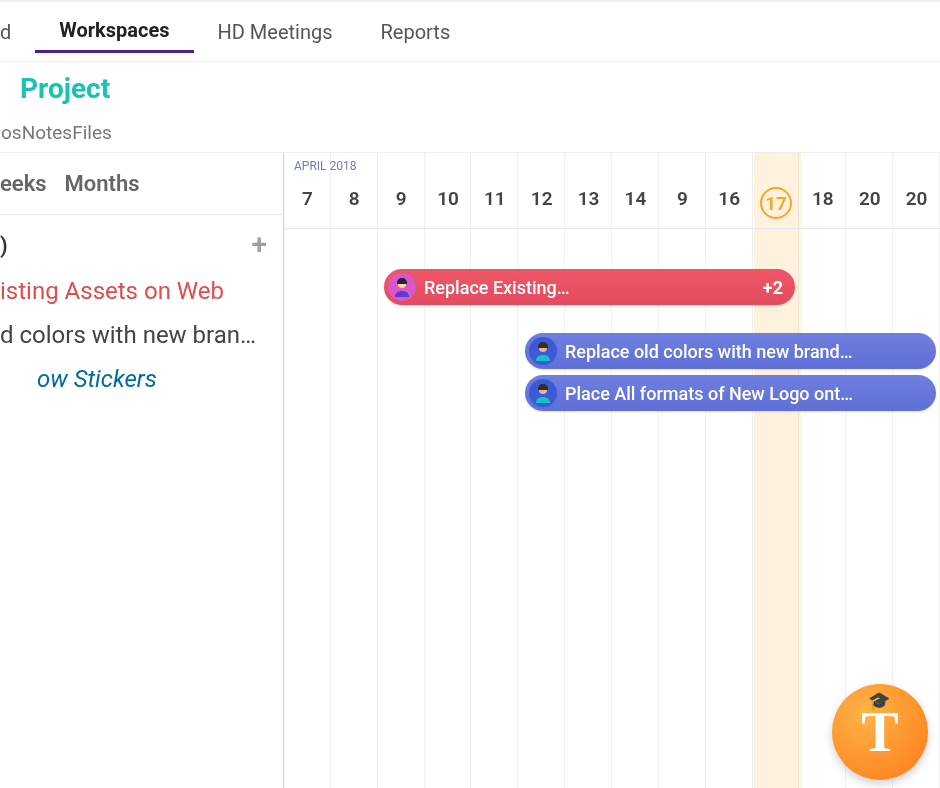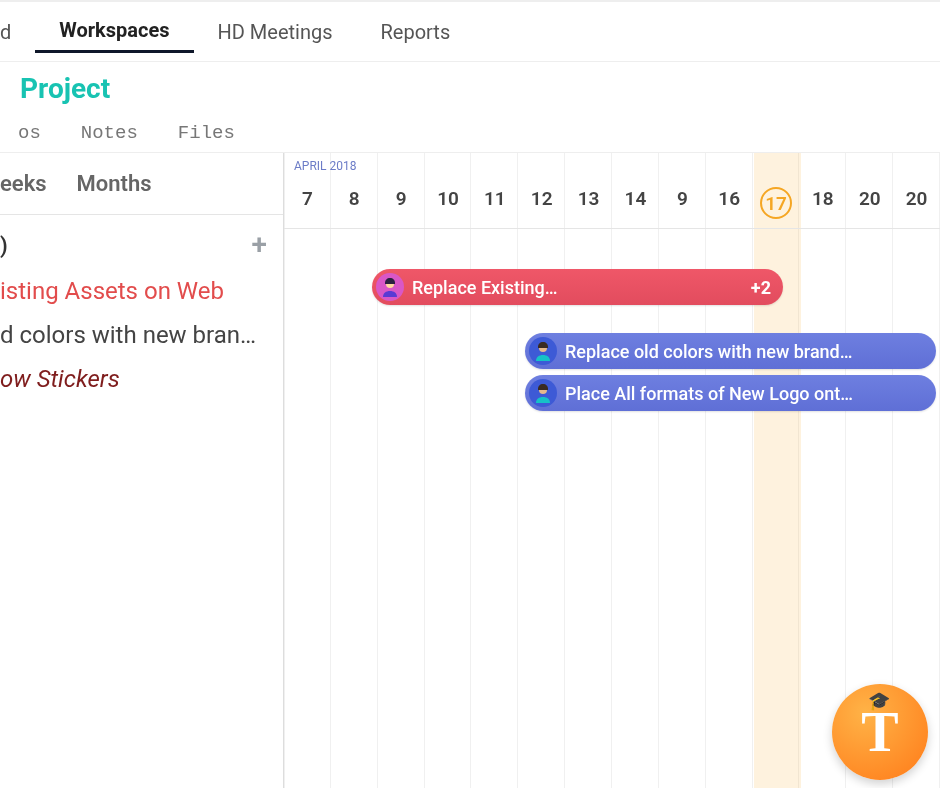--- a/index.html
+++ b/index.html
@@ -3,41 +3,41 @@
 <meta charset="utf-8">
 <style>
   * { box-sizing: border-box; margin: 0; padding: 0; }
   html, body { width: 940px; height: 788px; font-family: -apple-system, "Segoe UI", Roboto, Helvetica, Arial, sans-serif; background: #fff; color: #333; overflow: hidden; }
   body { position: relative; border-top: 2px solid #eee; }
 
   
   .topnav { display: flex; align-items: center; height: 60px; padding-left: 0; border-bottom: 1px solid #eee; }
   .topnav .item { padding: 8px 24px; font-size: 20px; color: #555; cursor: pointer; }
   .topnav .item.first { padding-left: 0; margin-left: 0; }
-  .topnav .item.active { font-weight: 700; color: #222; border-bottom: 3px solid #0f172a; }
+  .topnav .item.active { font-weight: 700; color: #222; border-bottom: 3px solid #4c1d95; }
 
   
   .project-title { padding: 10px 0 8px 20px; font-size: 28px; font-weight: 700; color: #18c3b2; }
 
   
-  .subtabs { display: flex; align-items: center; gap: 40px; padding-left: 18px; height: 40px; border-bottom: 1px solid #eee; font-family: Liberation Mono, monospace; }
+  .subtabs { display: flex; align-items: center; padding-left: 1px; height: 40px; border-bottom: 1px solid #eee; }
   .subtabs .sitem { font-size: 19px; color: #777; cursor: pointer; }
 
   
   .main { display: flex; height: calc(788px - 60px - 48px - 40px - 2px); }
 
   .left { width: 284px; flex: 0 0 284px; border-right: 1px solid #ddd; display: flex; flex-direction: column; }
-  .left-top { display: flex; align-items: center; justify-content: flex-start; gap: 30px; padding: 18px 16px 18px 0; border-bottom: 1px solid #e5e5e5; }
+  .left-top { display: flex; align-items: center; justify-content: flex-start; gap: 18px; padding: 18px 16px 18px 0; border-bottom: 1px solid #e5e5e5; }
   .left-top .scale { font-size: 22px; font-weight: 600; color: #666; cursor: pointer; }
   .left-body { position: relative; padding: 14px 10px 0 0; }
   .group-head { display: flex; align-items: center; justify-content: space-between; font-size: 22px; font-weight: 600; color: #333; padding: 2px 6px 10px 0; }
   .plus { font-size: 28px; color: #9aa0a6; cursor: pointer; line-height: 1; }
   .task-row { font-size: 24px; padding: 8px 6px 8px 0; color: #444; white-space: nowrap; overflow: hidden; text-overflow: ellipsis; }
   .task-row.danger { color: #e24c4c; }
-  .task-row.italic { color: #7f1d1d; font-style: italic; }
+  .task-row.italic { color: #0369a1; font-style: italic; padding-left: 37px; }
 
   .timeline { flex: 1; position: relative; overflow: hidden; }
   .tl-head { height: 76px; border-bottom: 1px solid #e5e5e5; position: relative; }
   .tl-month { position: absolute; top: 6px; left: 10px; font-size: 12px; font-weight: 400; color: #6c7cc7; }
   .tl-days { position: absolute; top: 34px; left: 0; right: 0; display: flex; }
   .tl-day { width: 47px; text-align: center; font-size: 19px; font-weight: 600; color: #444; position: relative; }
   .tl-day.today span {
     display: inline-flex; align-items: center; justify-content: center;
     width: 32px; height: 32px; border: 2px solid #f5a623; border-radius: 50%; color: #f5a623;
   }
@@ -132,21 +132,21 @@
           <div class="tl-day"><span>9</span></div>
           <div class="tl-day"><span>16</span></div>
           <div class="tl-day today"><span>17</span></div>
           <div class="tl-day"><span>18</span></div>
           <div class="tl-day"><span>20</span></div>
           <div class="tl-day"><span>20</span></div>
         </div>
     </div>
 
     <div class="tl-body" id="tl-body">
-        <div class="bar red" style="left: 88px; width: 411px; top: 40px;">
+        <div class="bar red" style="left: 100px; width: 411px; top: 40px;">
           <div class="avatar pink">
             <svg width="20" height="20" viewBox="0 0 20 20">
               <circle cx="10" cy="7" r="4" fill="#ffd9a0"></circle>
               <path d="M3 20c0-4 3-6 7-6s7 2 7 6" fill="#5a3bd4"></path>
               <path d="M5 6c0-3 2-5 5-5s5 2 5 5v1H5z" fill="#2b2140"></path>
             </svg>
           </div>
           <div class="label">Replace Existing…</div>
           <div class="extra">+2</div>
         </div>

